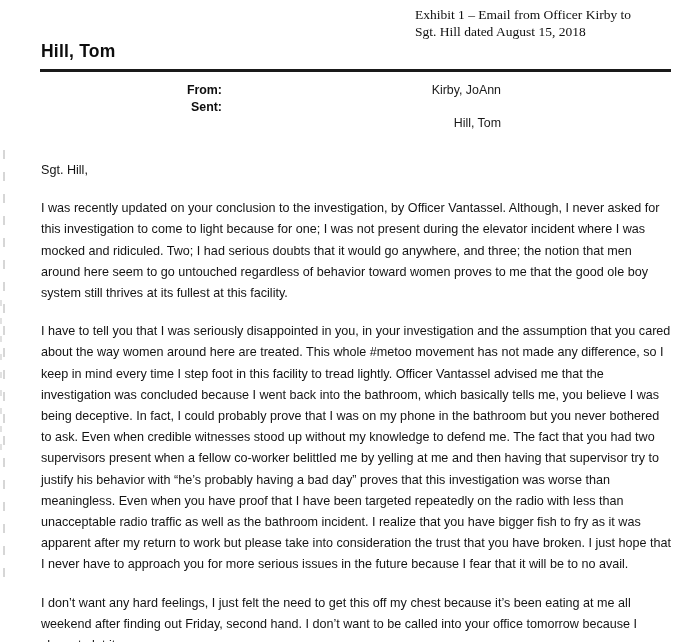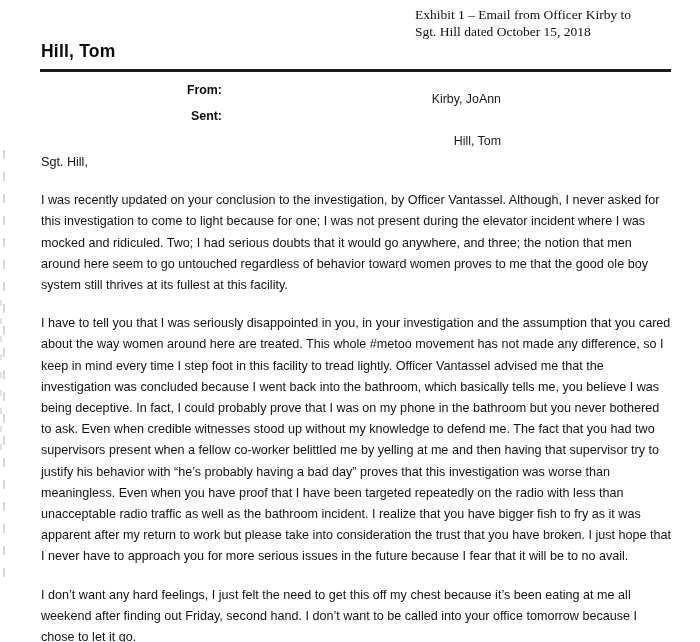--- a/index.html
+++ b/index.html
@@ -103,50 +103,49 @@
   .field-label {
     width: 181px;
     flex: 0 0 181px;
     font-weight: bold;
     color: #0d0d0d;
   }
   .field-value {
     flex: 1 1 auto;
     color: #1a1a1a;
     white-space: nowrap;
-    margin-top: 9px;
   }
 
   
   .body {
     position: absolute;
     left: 41px;
     top: 148px;
     width: 632px;
     font-size: 12.6px;
     line-height: 21.2px;
     color: #141414;
     text-align: left;
   }
   .body p {
-    margin: 4px 0 17px 0;
+    margin: 12px 0 17px 0;
   }
   .salutation { margin-bottom: 17px; }
 </style>
 </head>
 <body>
 
 <div class="page">
 
   <div class="scan-edge"></div>
   <div class="scan-edge2"></div>
 
   <div class="exhibit-caption">
     <div>Exhibit 1 – Email from Officer Kirby to</div>
-    <div>Sgt. Hill dated October 15, 2018</div>
+    <div>Sgt. Hill dated August 15, 2018</div>
   </div>
 
   <div class="doc-title">Hill, Tom</div>
   <div class="title-rule"></div>
 
   <div class="fields">
     <div class="field-row">
       <div class="field-label">From:</div>
       <div class="field-value">Kirby, JoAnn</div>
     </div>

